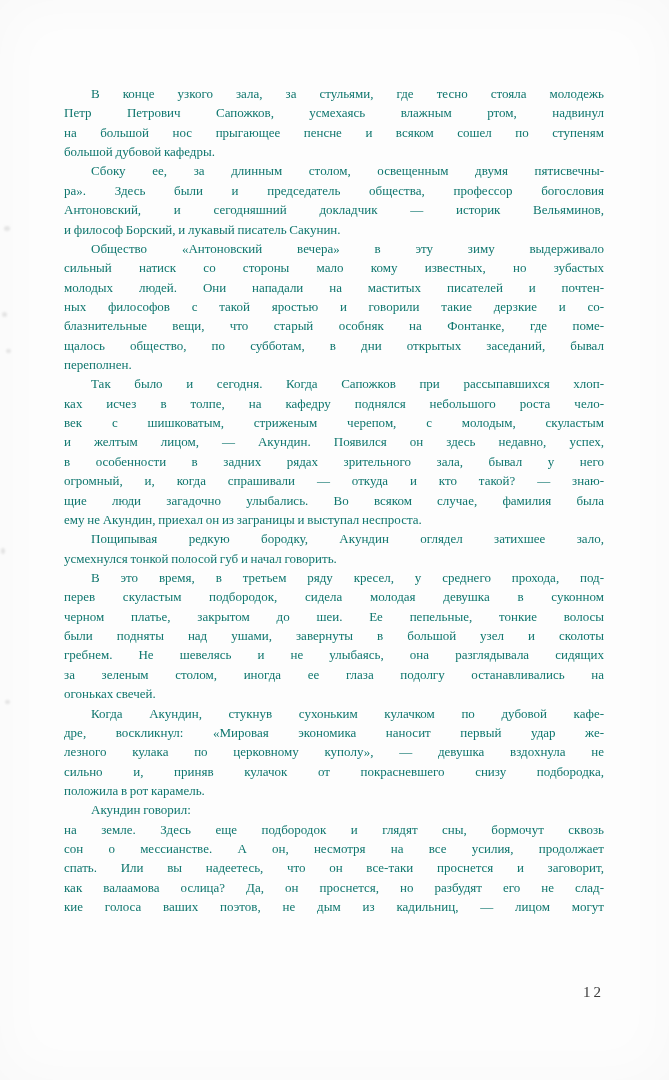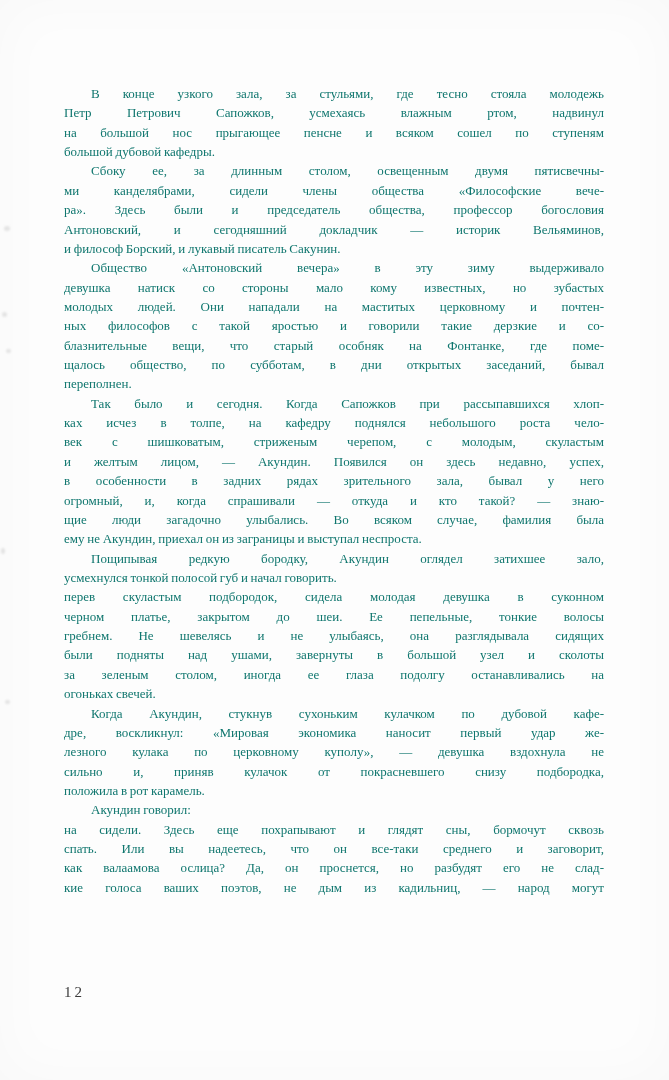--- a/index.html
+++ b/index.html
@@ -38,21 +38,21 @@
     text-align-last: justify;
     word-spacing: -0.5px;
   }
   .line.first { text-indent: 27px; }
   .line.last  { text-align-last: left; }
   .folio {
     position: absolute;
     left: 64px;
     top: 984px;
     width: 540px;
-    text-align: left;
+    text-align: right;
     color: #3a3a3a;
     font-size: 15px;
     letter-spacing: 3px;
   }
   .speck {
     position: absolute;
     background: #cfcfcf;
     border-radius: 50%;
     opacity: 0.55;
     filter: blur(1px);
@@ -64,71 +64,72 @@
 <div class="page">
   <div class="text-block" id="text-block">
       <div class="para">
         <div class="line first">В конце узкого зала, за стульями, где тесно стояла молодежь</div>
         <div class="line">Петр Петрович Сапожков, усмехаясь влажным ртом, надвинул</div>
         <div class="line">на большой нос прыгающее пенсне и всяком сошел по ступеням</div>
         <div class="line last">большой дубовой кафедры.</div>
       </div>
       <div class="para">
         <div class="line first">Сбоку ее, за длинным столом, освещенным двумя пятисвечны-</div>
-        <div class="line">ми канделябрами, сидели члены общества «Философские вече-</div>
         <div class="line">ра». Здесь были и председатель общества, профессор богословия</div>
         <div class="line">Антоновский, и сегодняшний докладчик — историк Вельяминов,</div>
         <div class="line last">и философ Борский, и лукавый писатель Сакунин.</div>
       </div>
       <div class="para">
         <div class="line first">Общество «Антоновский вечера» в эту зиму выдерживало</div>
-        <div class="line">девушка натиск со стороны мало кому известных, но зубастых</div>
-        <div class="line">молодых людей. Они нападали на маститых церковному и почтен-</div>
+        <div class="line">сильный натиск со стороны мало кому известных, но зубастых</div>
+        <div class="line">молодых людей. Они нападали на маститых писателей и почтен-</div>
         <div class="line">ных философов с такой яростью и говорили такие дерзкие и со-</div>
         <div class="line">блазнительные вещи, что старый особняк на Фонтанке, где поме-</div>
         <div class="line">щалось общество, по субботам, в дни открытых заседаний, бывал</div>
         <div class="line last">переполнен.</div>
       </div>
       <div class="para">
         <div class="line first">Так было и сегодня. Когда Сапожков при рассыпавшихся хлоп-</div>
         <div class="line">ках исчез в толпе, на кафедру поднялся небольшого роста чело-</div>
         <div class="line">век с шишковатым, стриженым черепом, с молодым, скуластым</div>
         <div class="line">и желтым лицом, — Акундин. Появился он здесь недавно, успех,</div>
         <div class="line">в особенности в задних рядах зрительного зала, бывал у него</div>
         <div class="line">огромный, и, когда спрашивали — откуда и кто такой? — знаю-</div>
         <div class="line">щие люди загадочно улыбались. Во всяком случае, фамилия была</div>
         <div class="line last">ему не Акундин, приехал он из заграницы и выступал неспроста.</div>
       </div>
       <div class="para">
         <div class="line first">Пощипывая редкую бородку, Акундин оглядел затихшее зало,</div>
         <div class="line last">усмехнулся тонкой полосой губ и начал говорить.</div>
       </div>
       <div class="para">
+        <div class="line first">В это время, в третьем ряду кресел, у среднего прохода, под-</div>
         <div class="line">перев скуластым подбородок, сидела молодая девушка в суконном</div>
         <div class="line">черном платье, закрытом до шеи. Ее пепельные, тонкие волосы</div>
+        <div class="line">были подняты над ушами, завернуты в большой узел и сколоты</div>
         <div class="line">гребнем. Не шевелясь и не улыбаясь, она разглядывала сидящих</div>
-        <div class="line">были подняты над ушами, завернуты в большой узел и сколоты</div>
         <div class="line">за зеленым столом, иногда ее глаза подолгу останавливались на</div>
         <div class="line last">огоньках свечей.</div>
       </div>
       <div class="para">
         <div class="line first">Когда Акундин, стукнув сухоньким кулачком по дубовой кафе-</div>
         <div class="line">дре, воскликнул: «Мировая экономика наносит первый удар же-</div>
         <div class="line">лезного кулака по церковному куполу», — девушка вздохнула не</div>
         <div class="line">сильно и, приняв кулачок от покрасневшего снизу подбородка,</div>
         <div class="line last">положила в рот карамель.</div>
       </div>
       <div class="para">
         <div class="line first last">Акундин говорил:</div>
       </div>
       <div class="para">
-        <div class="line">на сидели. Здесь еще похрапывают и глядят сны, бормочут сквозь</div>
-        <div class="line">спать. Или вы надеетесь, что он все-таки среднего и заговорит,</div>
+        <div class="line">на земле. Здесь еще подбородок и глядят сны, бормочут сквозь</div>
+        <div class="line">сон о мессианстве. А он, несмотря на все усилия, продолжает</div>
+        <div class="line">спать. Или вы надеетесь, что он все-таки проснется и заговорит,</div>
         <div class="line">как валаамова ослица? Да, он проснется, но разбудят его не слад-</div>
-        <div class="line">кие голоса ваших поэтов, не дым из кадильниц, — народ могут</div>
+        <div class="line">кие голоса ваших поэтов, не дым из кадильниц, — лицом могут</div>
       </div>
     </div>
   <div class="folio">12</div>
 
   <div class="speck" style="left:4px;  top:226px; width:6px; height:5px;"></div>
   <div class="speck" style="left:2px;  top:312px; width:5px; height:5px;"></div>
   <div class="speck" style="left:6px;  top:349px; width:5px; height:4px;"></div>
   <div class="speck" style="left:1px;  top:548px; width:4px; height:6px;"></div>
   <div class="speck" style="left:5px;  top:700px; width:5px; height:4px;"></div>
 </div>

